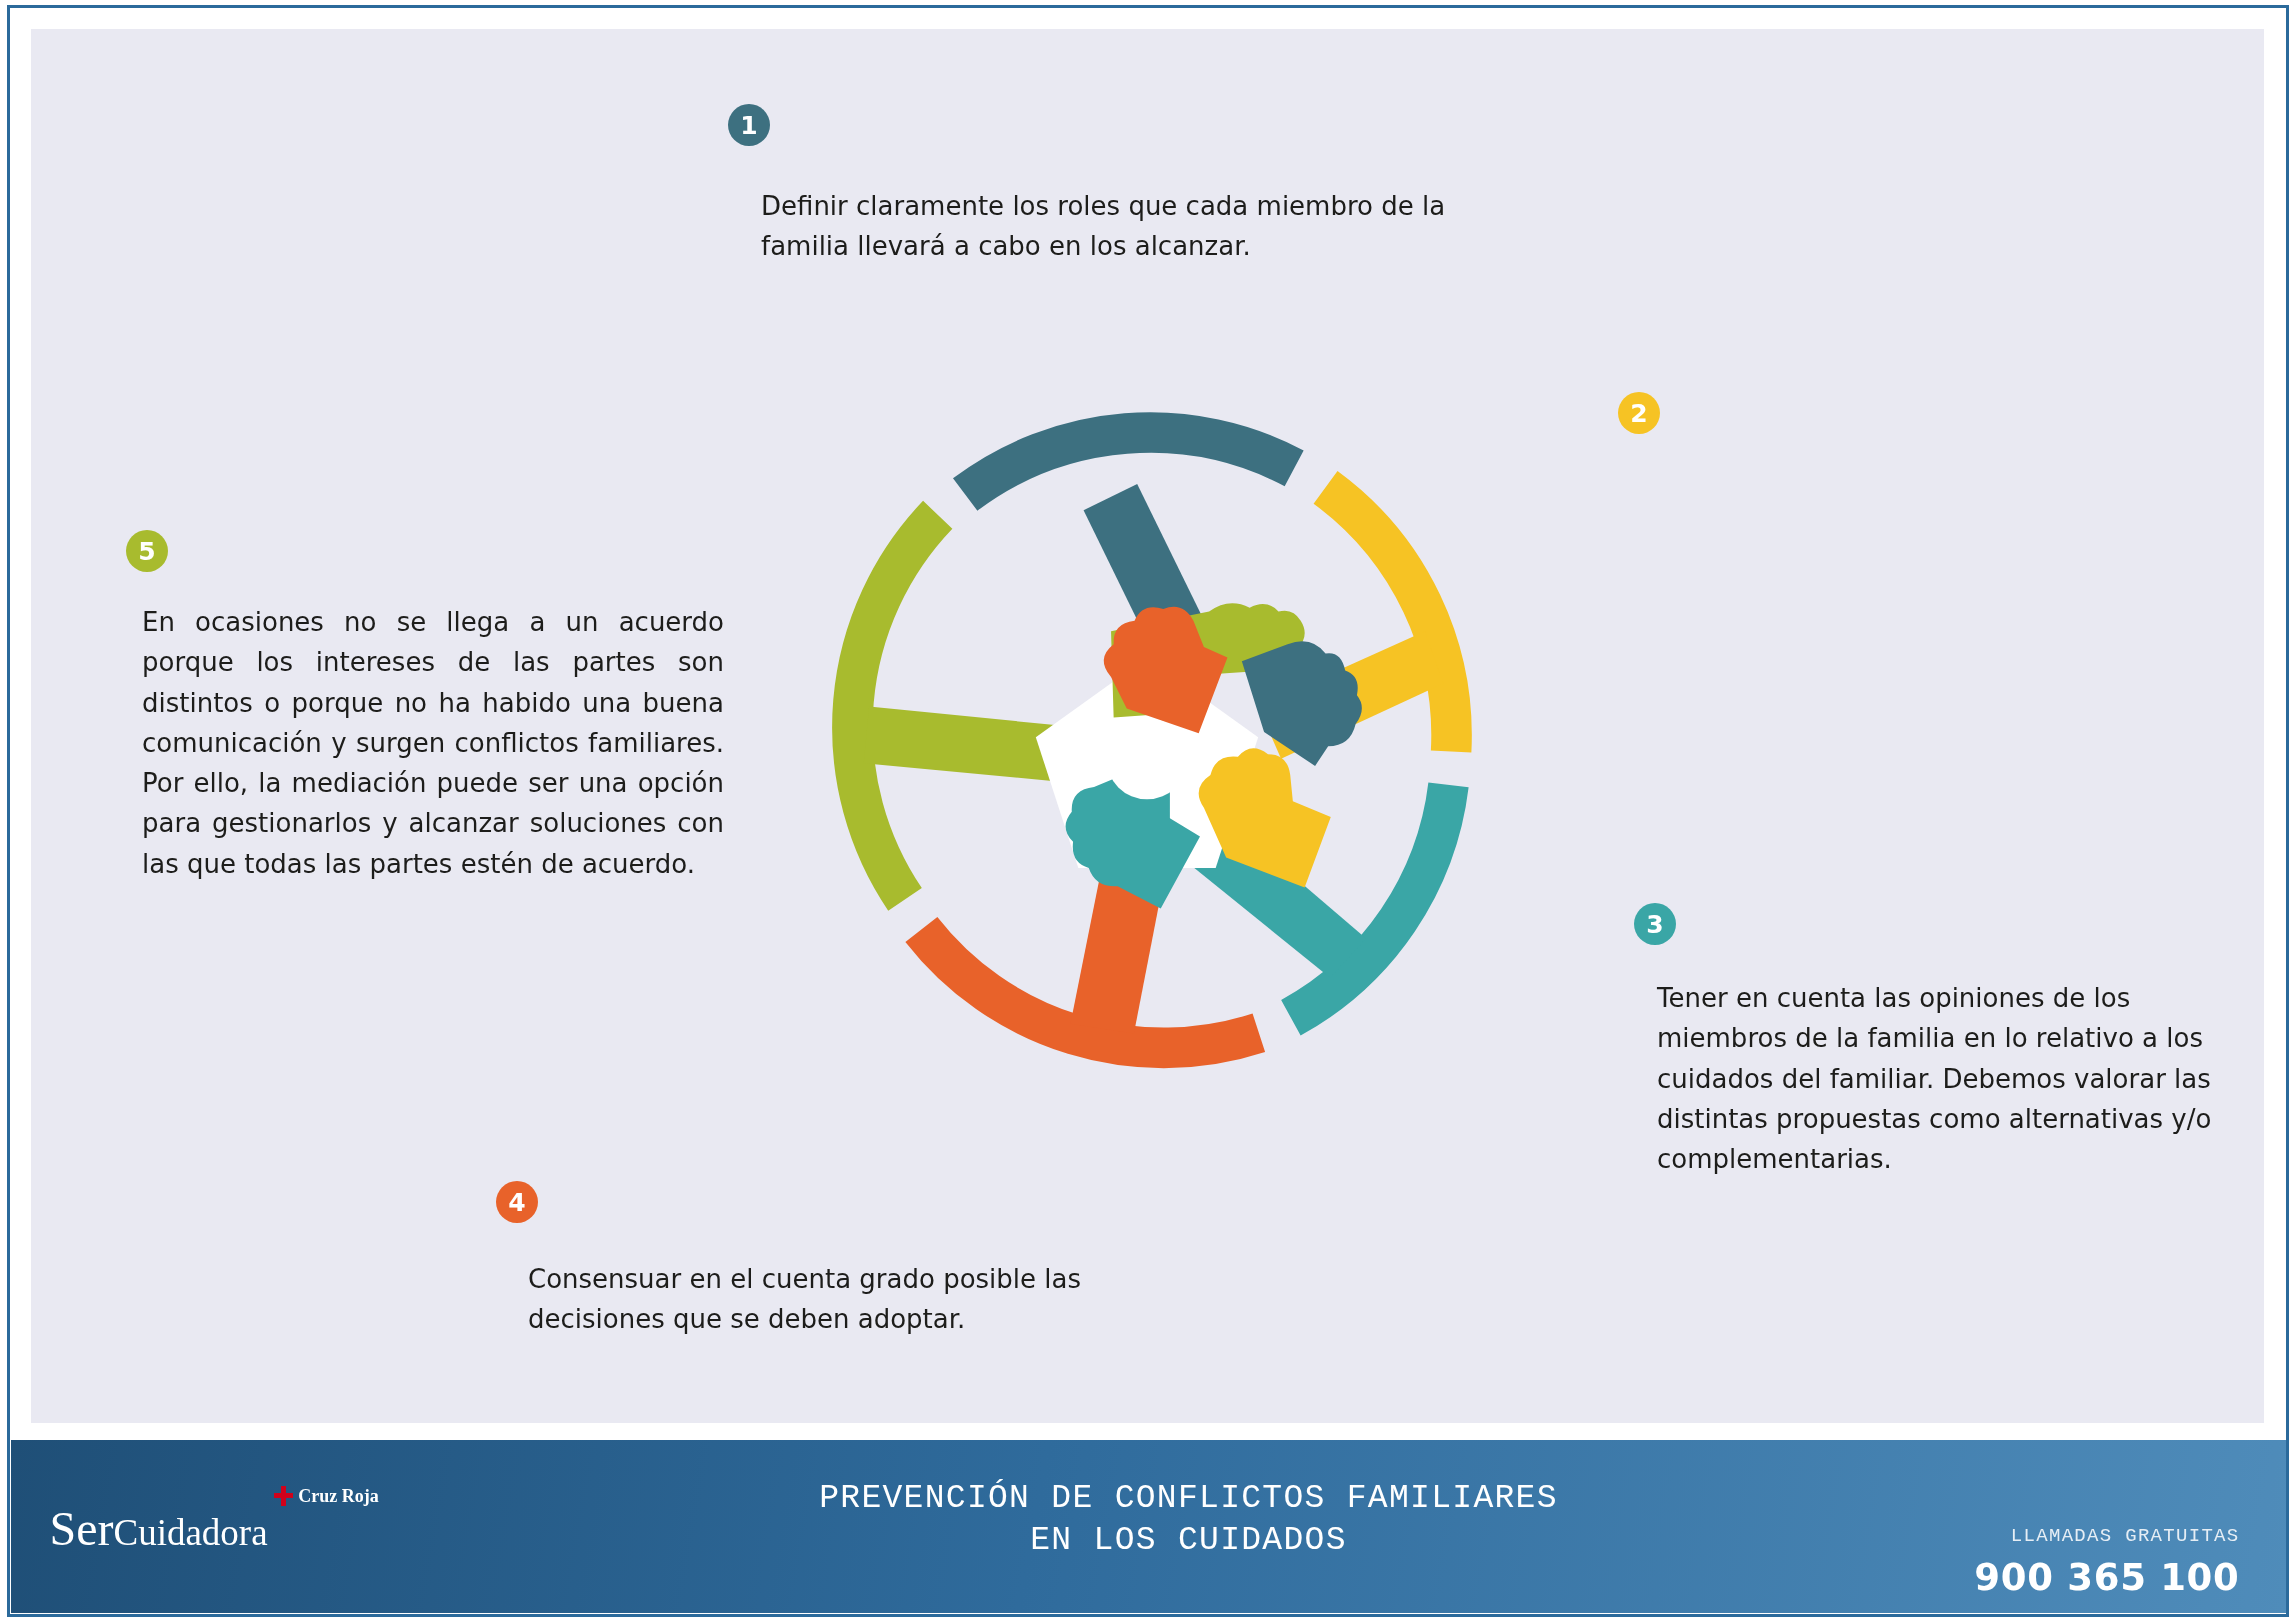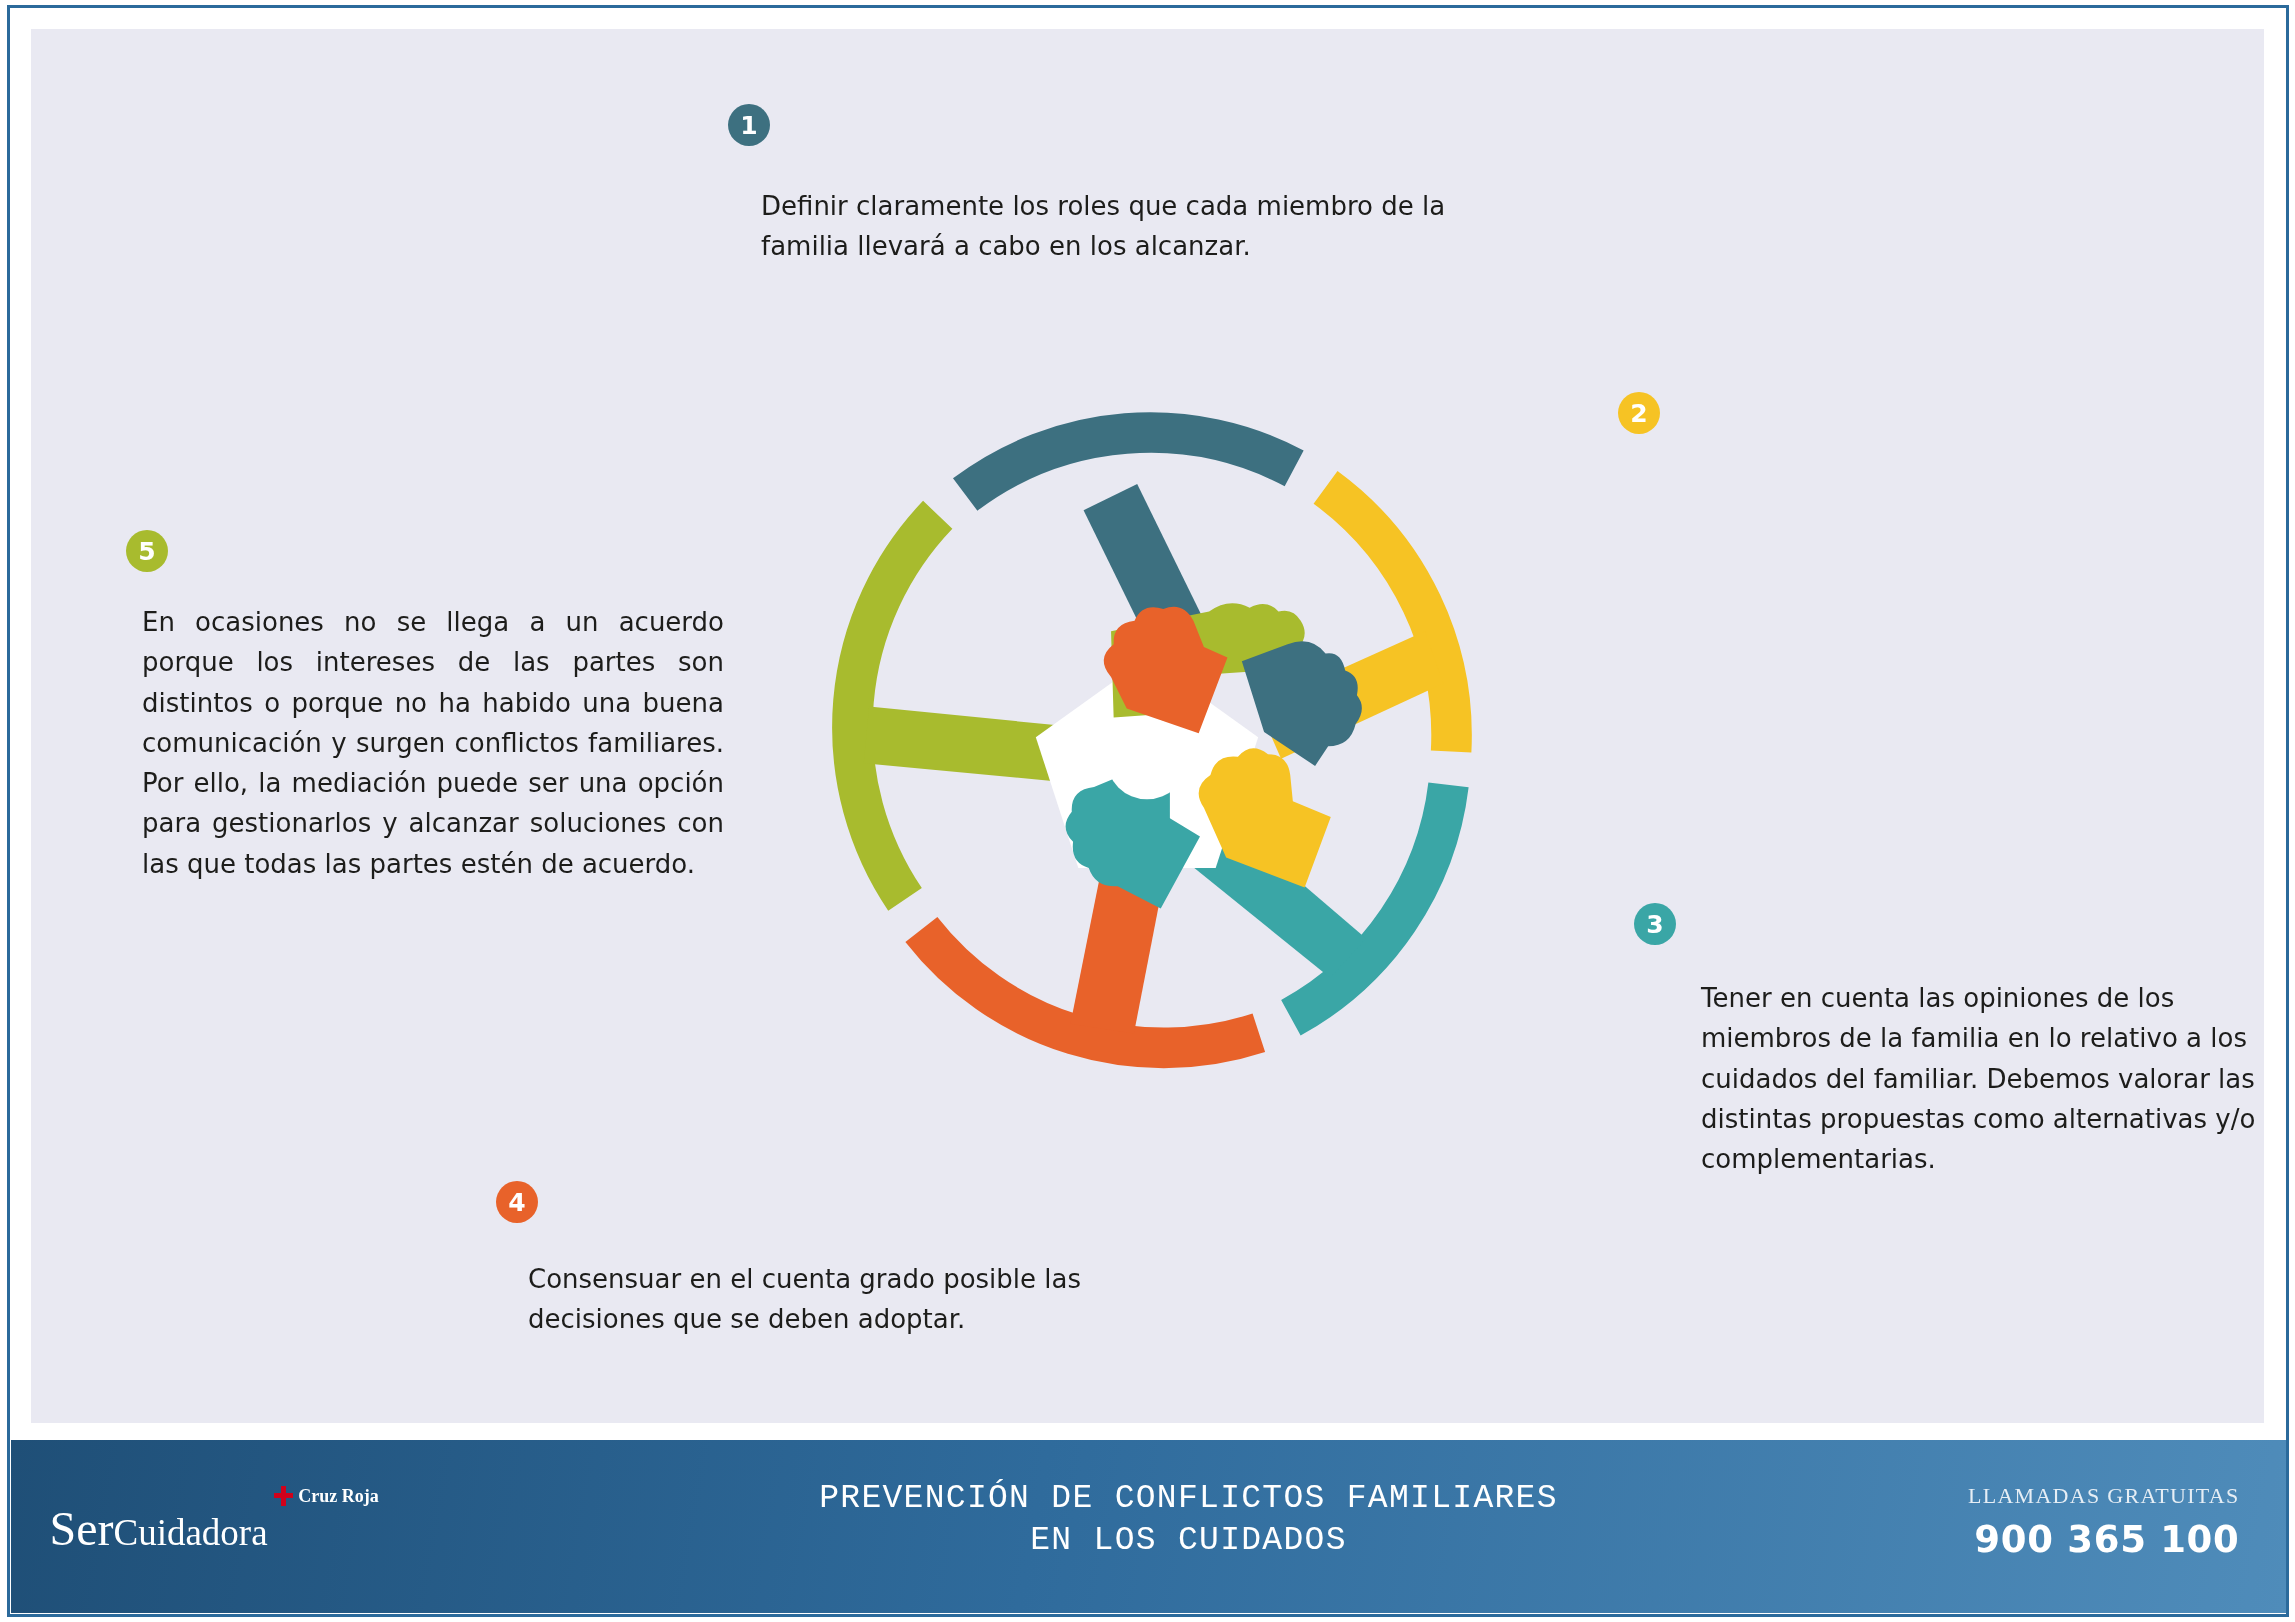--- a/index.html
+++ b/index.html
@@ -113,23 +113,24 @@
   }
 
   .footer-phone-block {
     position: absolute;
     right: 46px;
     top: 43px;
     text-align: right;
   }
   .phone-label {
     color: #e6eef5;
-    font-size: 22px;
+    font-size: 19px;
     letter-spacing: 1.3px;
-    font-family: Liberation Serif, serif;
+    font-family: Liberation Mono, monospace;
+    margin-top: 42px;
   }
   .phone-number {
     color: #ffffff;
     font-size: 37px;
     font-weight: bold;
     margin-top: 9.2px;
     letter-spacing: 0.7px;
     font-family: "DejaVu Sans", sans-serif;
   }
 
@@ -161,21 +162,21 @@
   
   #badge-1 { left: 697px; top: 75px; background: #3d7080; }
   #text-1  { left: 730px; top: 157px; width: 759px; }
 
   
   #badge-2 { left: 1587px; top: 363px; background: #f6c324; }
   #text-2  { left: 1626px; top: 438px; width: 589px; }
 
   
   #badge-3 { left: 1603px; top: 874px; background: #3aa6a6; }
-  #text-3  { left: 1626px; top: 949px; width: 589px; margin-left: 44px; }
+  #text-3  { left: 1626px; top: 949px; width: 589px; }
 
   
   #badge-4 { left: 465px; top: 1152px; background: #e8622a; }
   #text-4  { left: 497px; top: 1230px; width: 694px; }
 
   
   #badge-5 { left: 95px; top: 501px; background: #a8bb2e; }
   #text-5  { left: 111px; top: 573px; width: 582px; }
 
   

